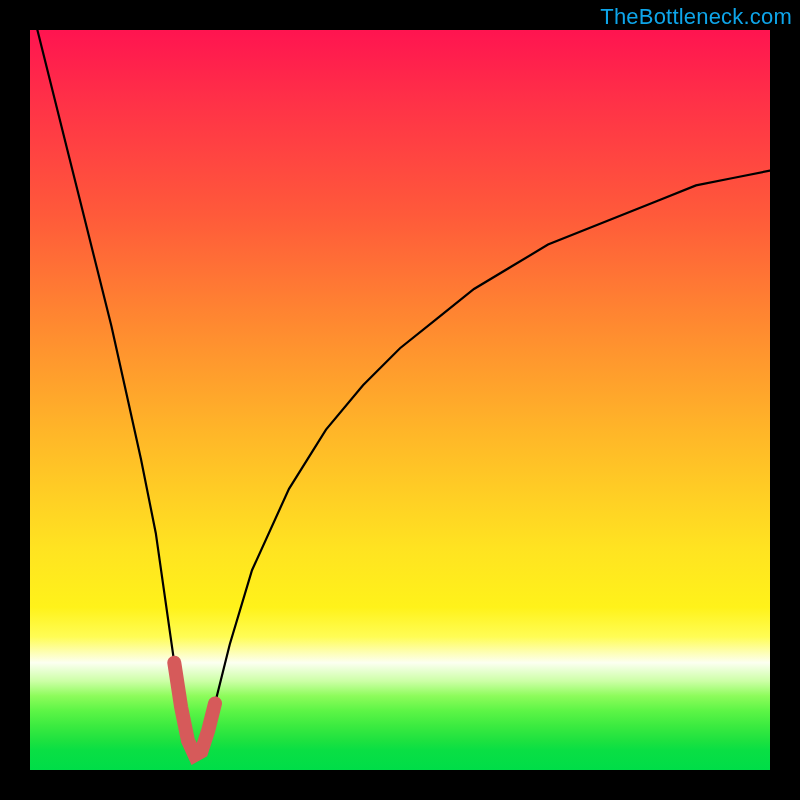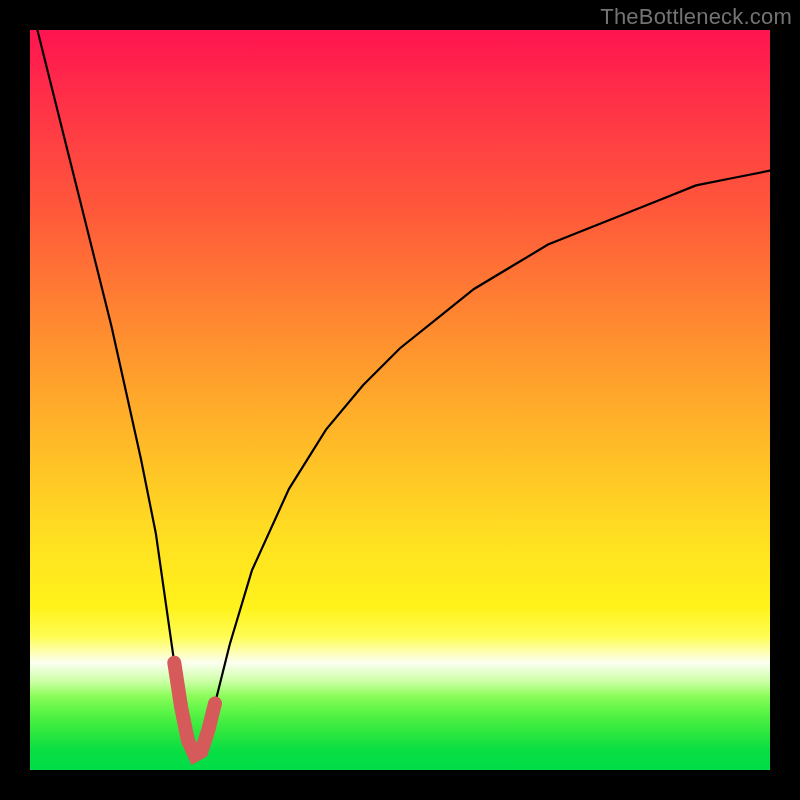--- a/index.html
+++ b/index.html
@@ -51,21 +51,21 @@
       #3ceb40 94%,
       #1ee240 96%,
       #0adf44 97.3%,
       #00dd48 100%
     );
   }
   .watermark {
     position: absolute;
     top: 4px;
     right: 8px;
-    color: #737373;
+    color: #0ea5e9;
     font-size: 22px;
     letter-spacing: 0.2px;
     font-weight: 400;
     user-select: none;
   }
   svg.curve {
     position: absolute;
     top: 0;
     left: 0;
   }

